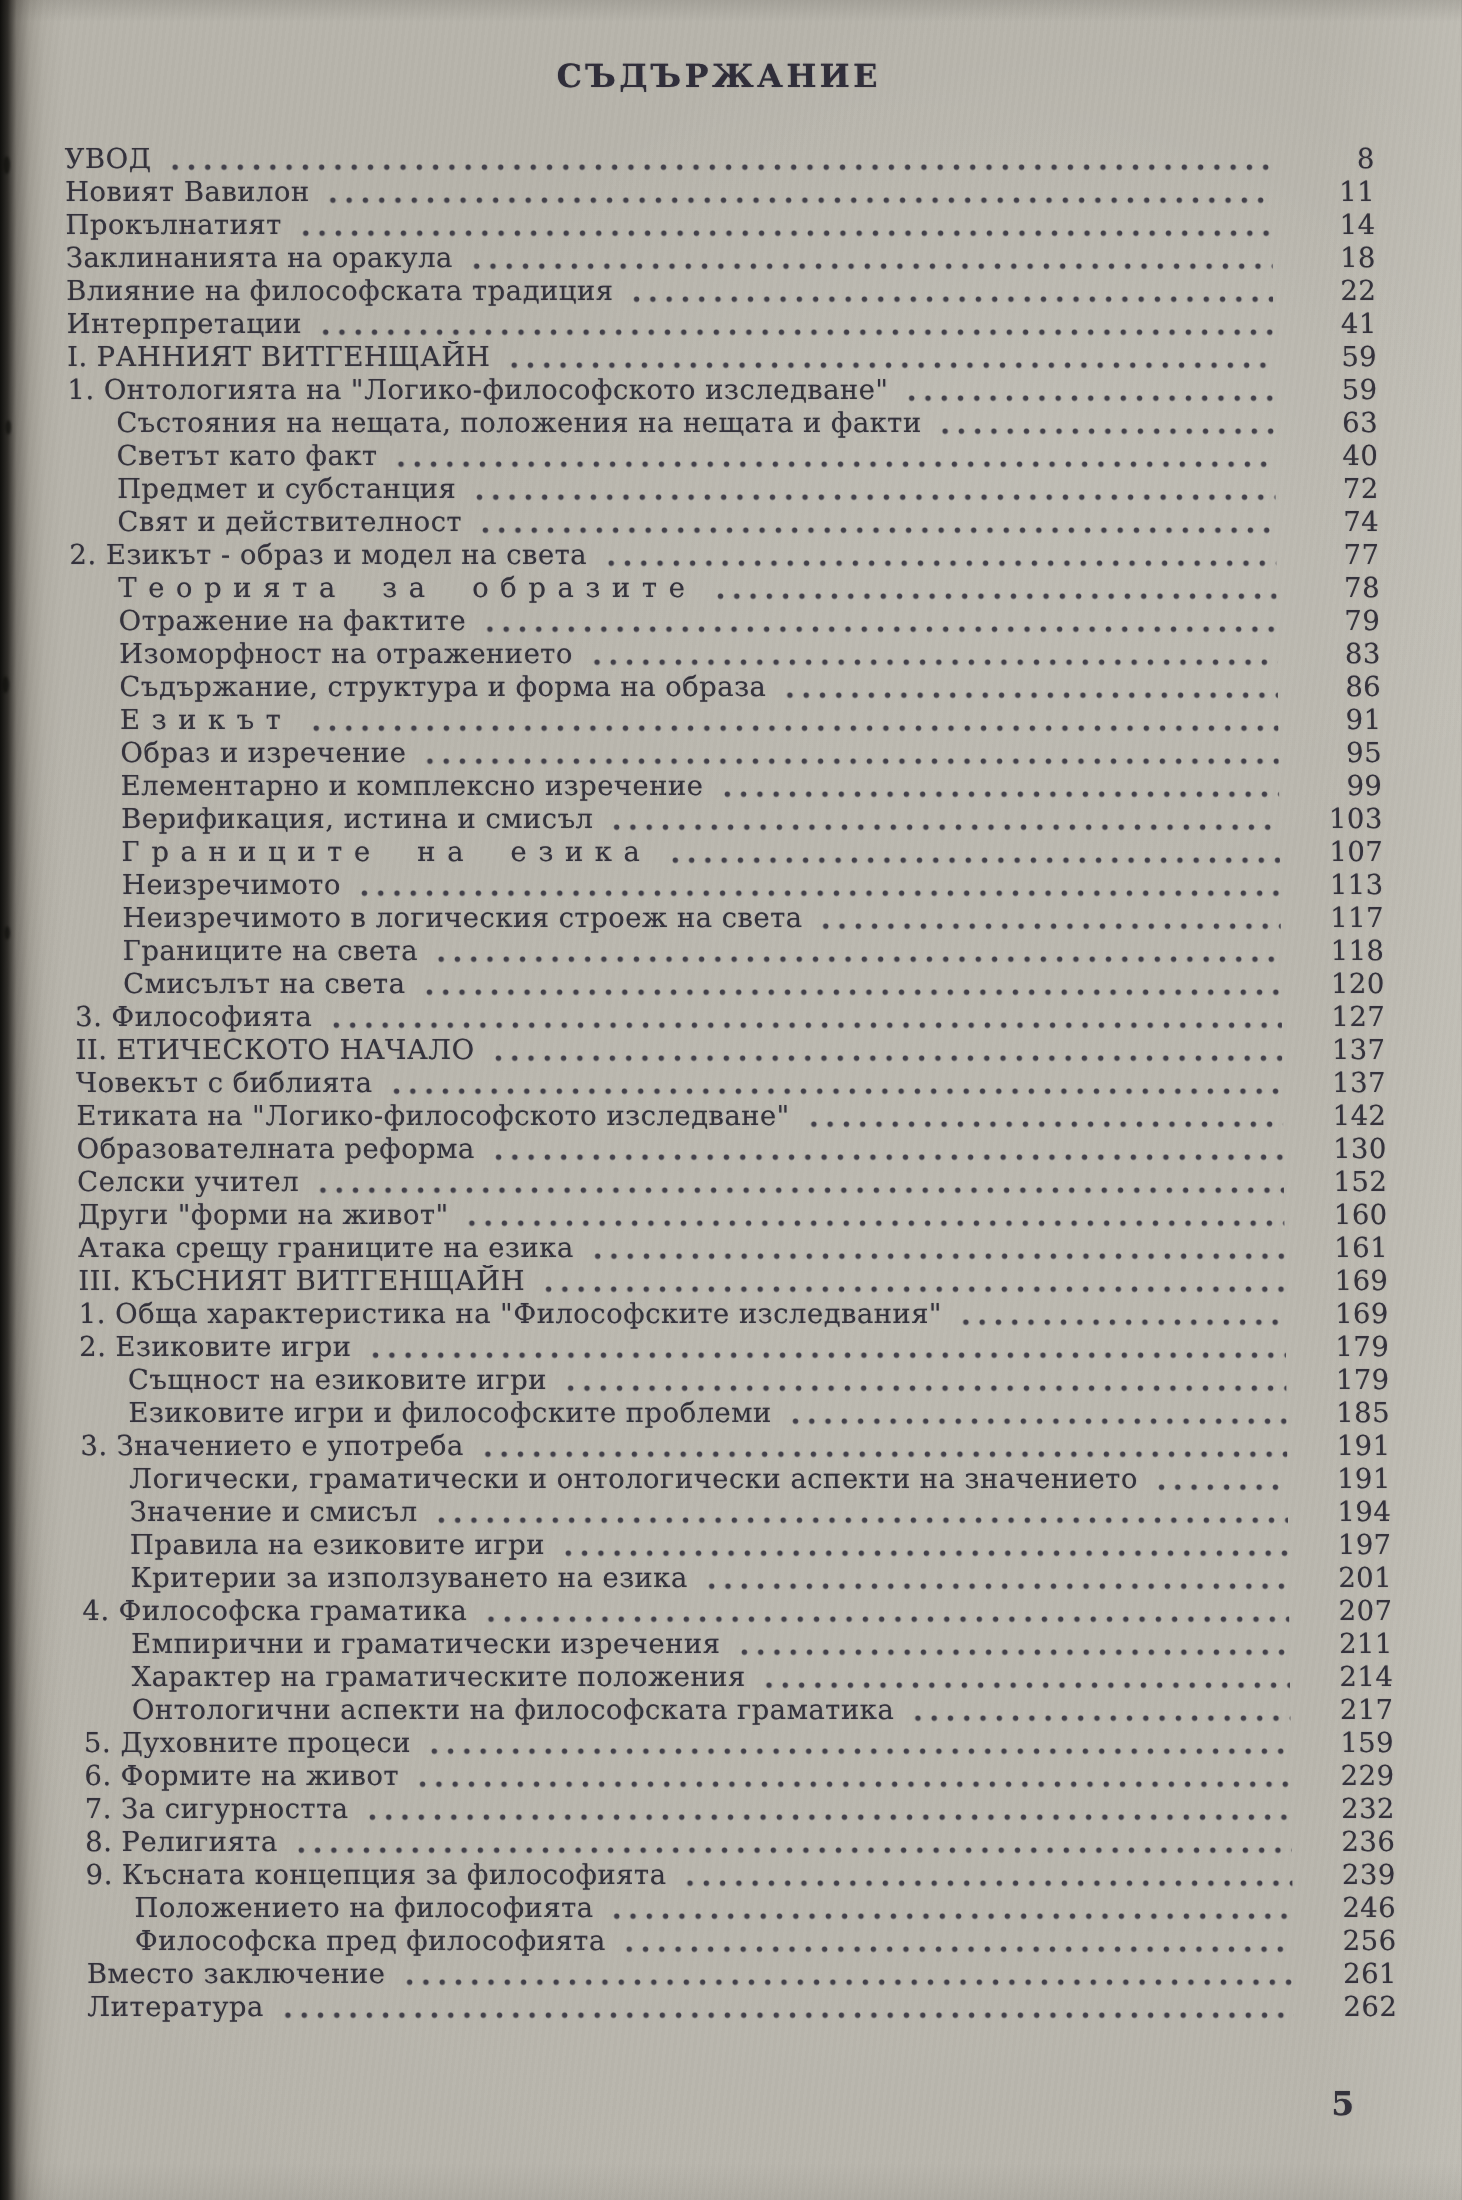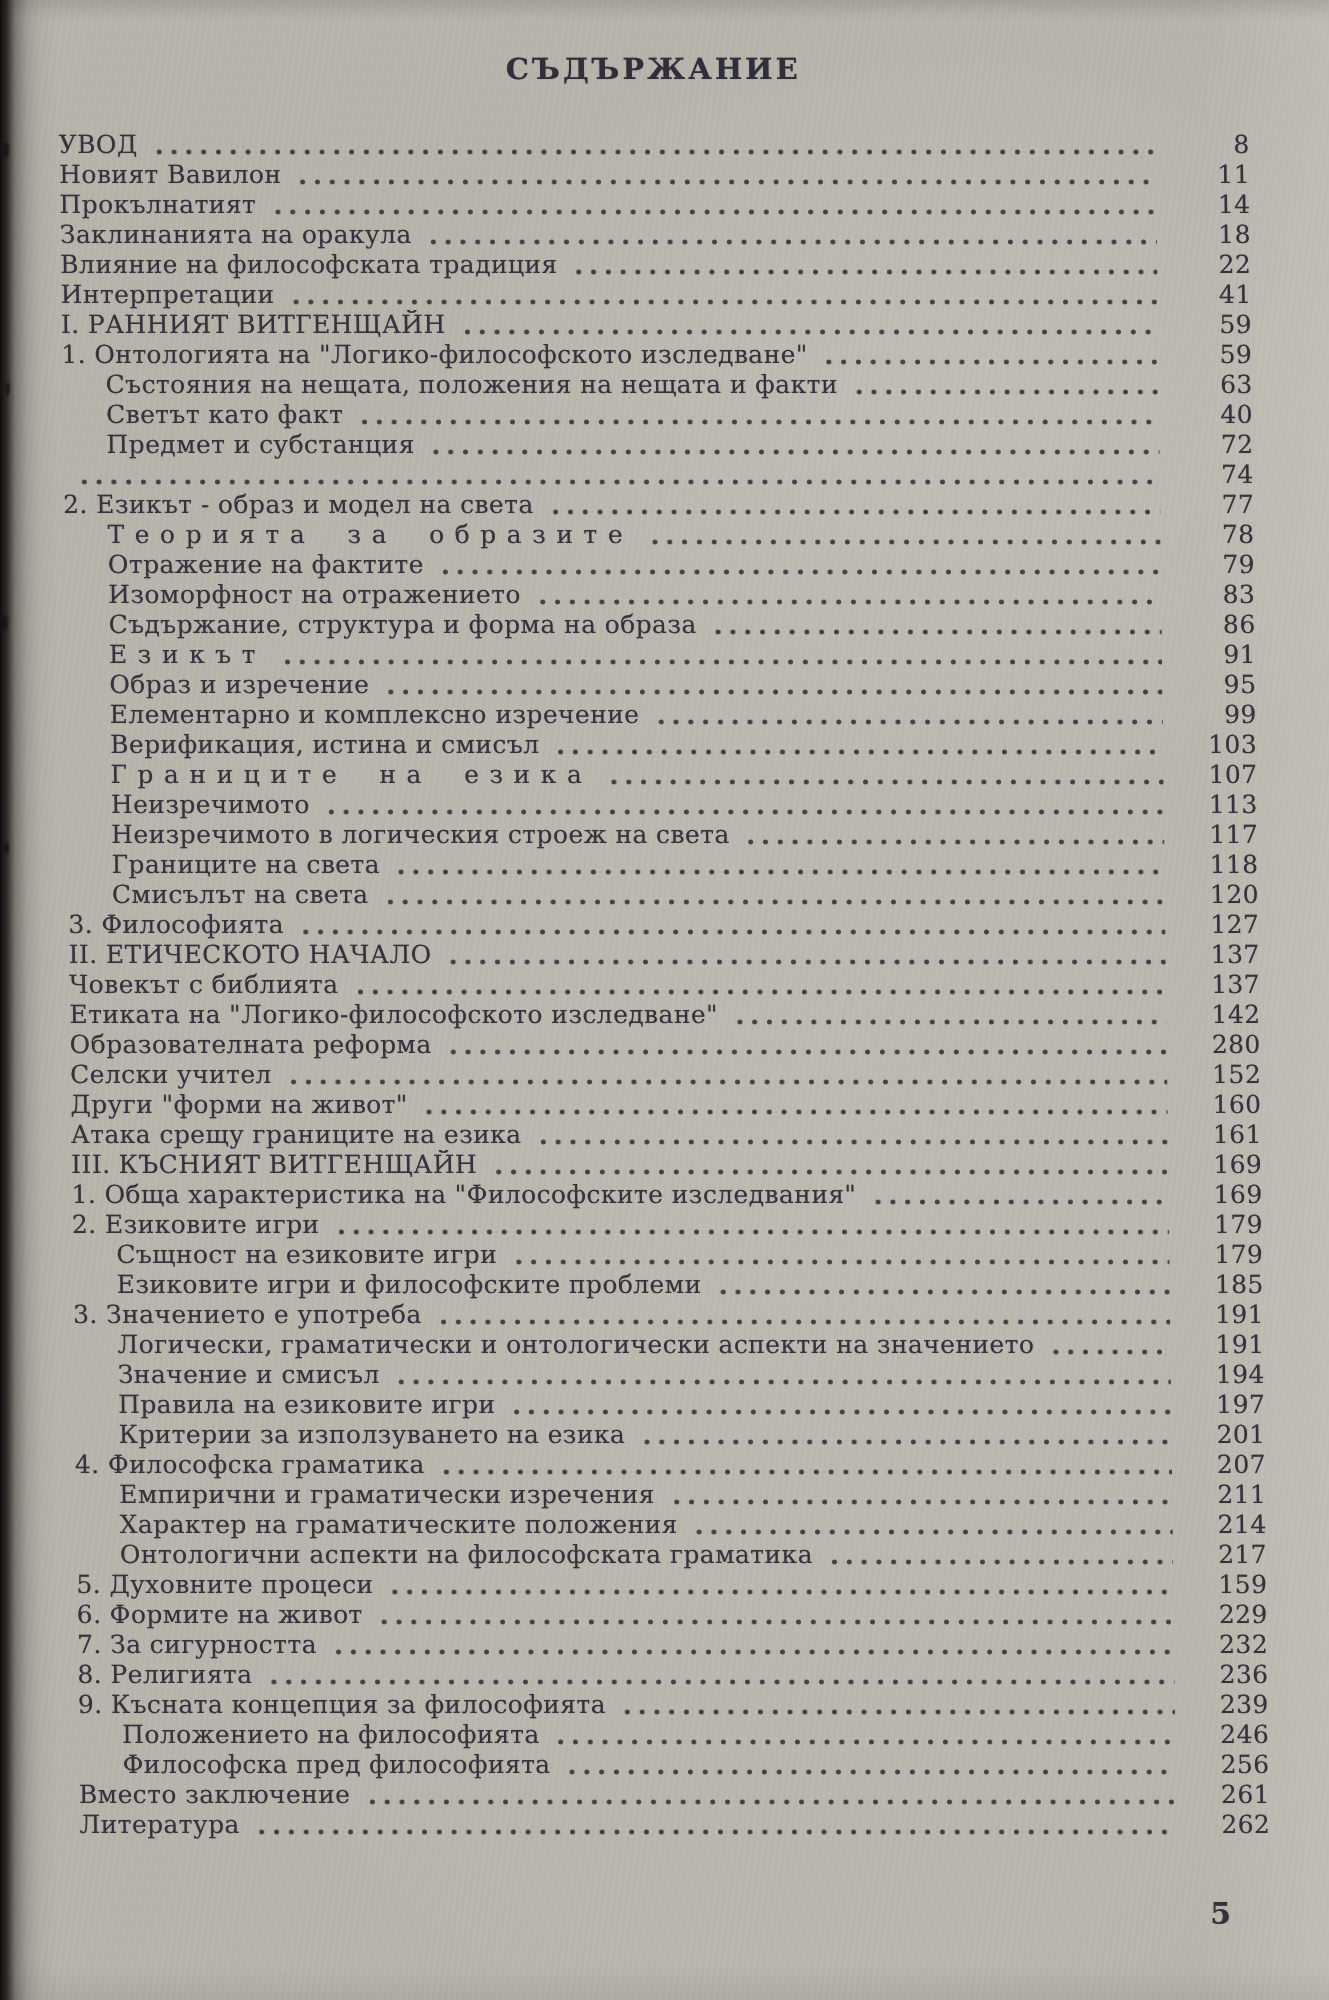--- a/index.html
+++ b/index.html
@@ -171,20 +171,21 @@
           <span class="label">Светът като факт</span>
           <span class="leader"></span>
           <span class="num">40</span>
         </div>
         <div class="row indent">
           <span class="label">Предмет и субстанция</span>
           <span class="leader"></span>
           <span class="num">72</span>
         </div>
         <div class="row indent">
+          <span class="label">Свят и действителност</span>
           <span class="leader"></span>
           <span class="num">74</span>
         </div>
         <div class="row">
           <span class="label">2. Езикът - образ и модел на света</span>
           <span class="leader"></span>
           <span class="num">77</span>
         </div>
         <div class="row indent spaced">
           <span class="label">Теорията за образите</span>
@@ -267,21 +268,21 @@
           <span class="num">137</span>
         </div>
         <div class="row">
           <span class="label">Етиката на "Логико-философското изследване"</span>
           <span class="leader"></span>
           <span class="num">142</span>
         </div>
         <div class="row">
           <span class="label">Образователната реформа</span>
           <span class="leader"></span>
-          <span class="num">280</span>
+          <span class="num">130</span>
         </div>
         <div class="row">
           <span class="label">Селски учител</span>
           <span class="leader"></span>
           <span class="num">152</span>
         </div>
         <div class="row">
           <span class="label">Други "форми на живот"</span>
           <span class="leader"></span>
           <span class="num">160</span>

